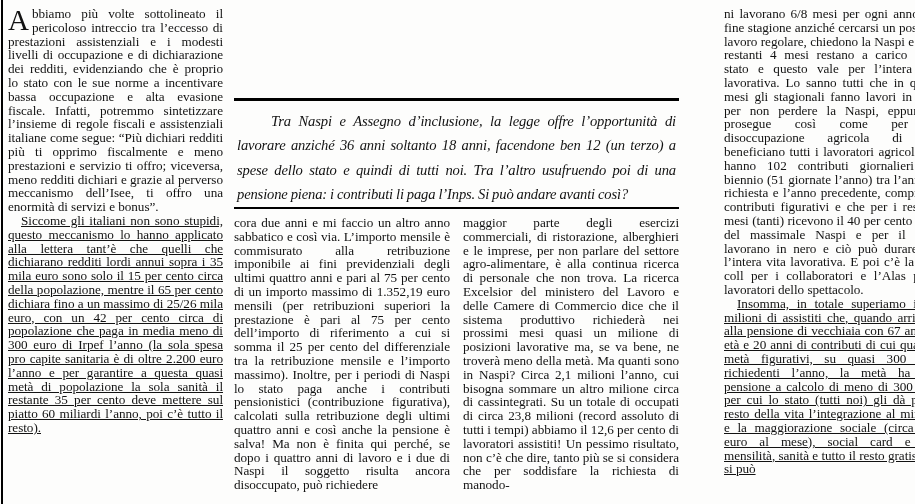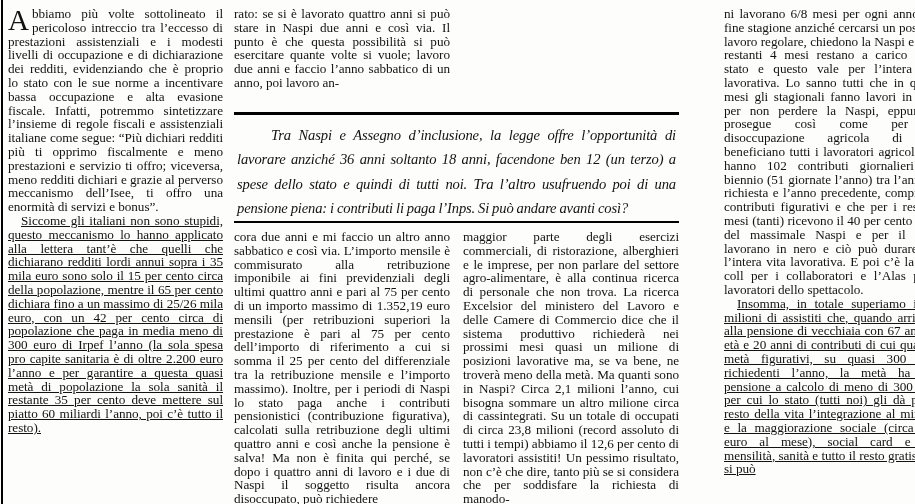--- a/index.html
+++ b/index.html
@@ -43,21 +43,21 @@
   .dropcap {
     float: left;
     font-size: 29px;
     line-height: 26px;
     padding: 0 3px 0 0;
     font-weight: 400;
   }
   .pull-quote {
     box-sizing: border-box;
     height: 111px;
-    margin-top: 20px;
+    margin-top: 6px;
     border-top: 3px solid #000;
     border-bottom: 2px solid #000;
     padding: 8px 3px 0 3px;
     overflow: hidden;
   }
   .pull-quote p {
     font-style: italic;
     font-size: 14.6px;
     line-height: 24.4px;
     letter-spacing: -0.15px;
@@ -73,21 +73,20 @@
 
   <div class="edge-rule"></div>
 
   <div class="col" id="col1">
     <p><span class="dropcap">A</span><span>bbiamo più volte sottolineato il pericoloso intreccio tra l’eccesso di prestazioni assistenziali e i modesti livelli di occupazione e di dichiarazione dei redditi, evidenziando che è proprio lo stato con le sue norme a incentivare bassa occupazione e alta evasione fiscale. Infatti, potremmo sintetizzare l’insieme di regole fiscali e assistenziali italiane come segue: “Più dichiari redditi più ti opprimo fiscalmente e meno prestazioni e servizio ti offro; viceversa, meno redditi dichiari e grazie al perverso meccanismo dell’Isee, ti offro una enormità di servizi e bonus”.</span></p>
     <p class="indent">Siccome gli italiani non sono stupidi, questo meccanismo lo hanno applicato alla lettera tant’è che quelli che dichiarano redditi lordi annui sopra i 35 mila euro sono solo il 15 per cento circa della popolazione, mentre il 65 per cento dichiara fino a un massimo di 25/26 mila euro, con un 42 per cento circa di popolazione che paga in media meno di 300 euro di Irpef l’anno (la sola spesa pro capite sanitaria è di oltre 2.200 euro l’anno e per garantire a questa quasi metà di popolazione la sola sanità il restante 35 per cento deve mettere sul piatto 60 miliardi l’anno, poi c’è tutto il resto).</p>
   </div>
 
   <div class="middle">
     <div class="mid-row top">
-      <p class="mid-col">rato: se si è lavorato quattro anni si può stare in Naspi due anni e così via. Il punto è che questa possibilità si può esercitare quante volte si vuole; lavoro due anni e faccio l’anno sabbatico di un anno, poi lavoro an-</p>
     </div>
 
     <div class="pull-quote">
       <p>Tra Naspi e Assegno d’inclusione, la legge offre l’opportunità di lavorare anziché 36 anni soltanto 18 anni, facendone ben 12 (un terzo) a spese dello stato e quindi di tutti noi. Tra l’altro usufruendo poi di una pensione piena: i contributi li paga l’Inps. Si può andare avanti così?</p>
     </div>
 
     <div class="mid-row bottom">
       <p class="mid-col">cora due anni e mi faccio un altro anno sabbatico e così via. L’importo mensile è commisurato alla retribuzione imponibile ai fini previdenziali degli ultimi quattro anni e pari al 75 per cento di un importo massimo di 1.352,19 euro mensili (per retribuzioni superiori la prestazione è pari al 75 per cento dell’importo di riferimento a cui si somma il 25 per cento del differenziale tra la retribuzione mensile e l’importo massimo). Inoltre, per i periodi di Naspi lo stato paga anche i contributi pensionistici (contribuzione figurativa), calcolati sulla retribuzione degli ultimi quattro anni e così anche la pensione è salva! Ma non è finita qui perché, se dopo i quattro anni di lavoro e i due di Naspi il soggetto risulta ancora disoccupato, può richiedere</p>
       <p class="mid-col">maggior parte degli esercizi commerciali, di ristorazione, alberghieri e le imprese, per non parlare del settore agro-alimentare, è alla continua ricerca di personale che non trova. La ricerca Excelsior del ministero del Lavoro e delle Camere di Commercio dice che il sistema produttivo richiederà nei prossimi mesi quasi un milione di posizioni lavorative ma, se va bene, ne troverà meno della metà. Ma quanti sono in Naspi? Circa 2,1 milioni l’anno, cui bisogna sommare un altro milione circa di cassintegrati. Su un totale di occupati di circa 23,8 milioni (record assoluto di tutti i tempi) abbiamo il 12,6 per cento di lavoratori assistiti! Un pessimo risultato, non c’è che dire, tanto più se si considera che per soddisfare la richiesta di manodo-</p>
     </div>

